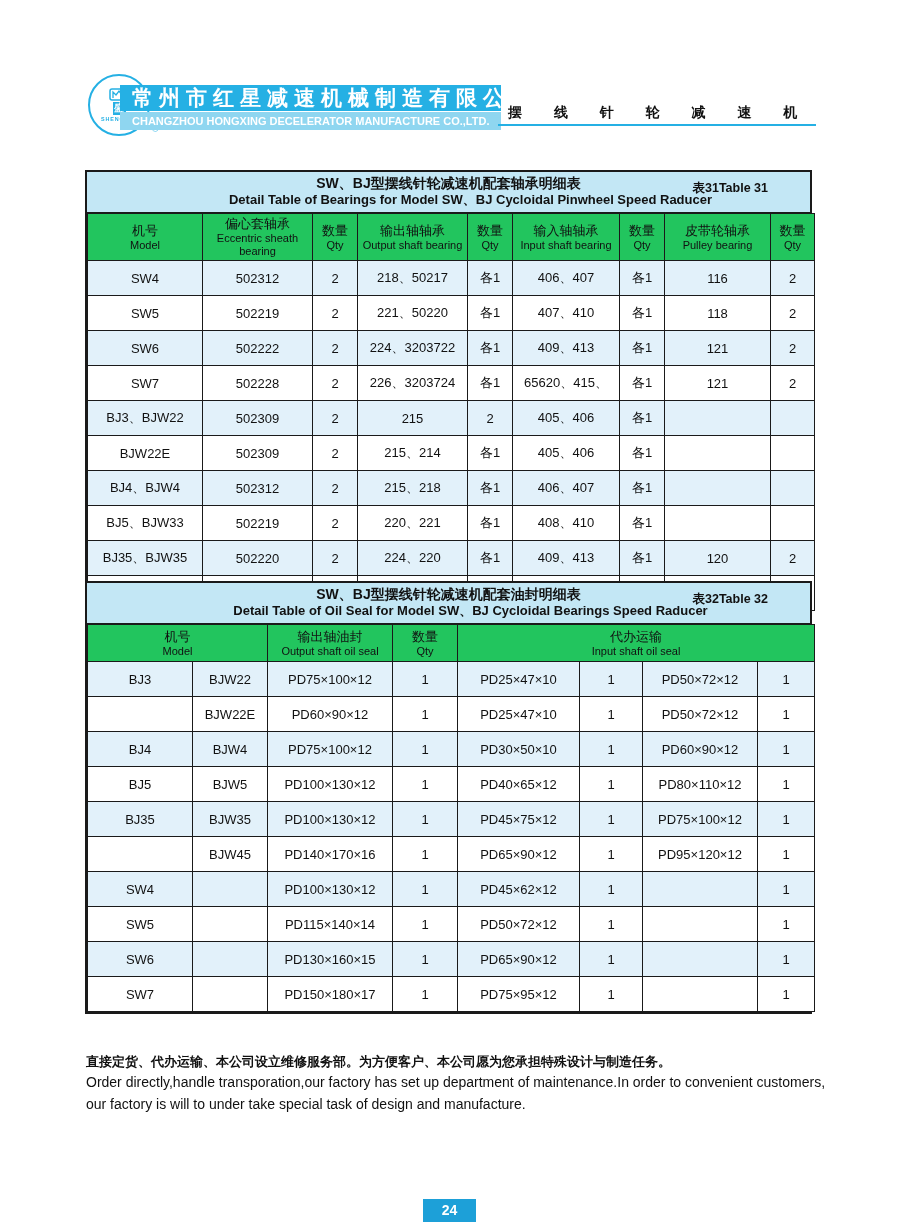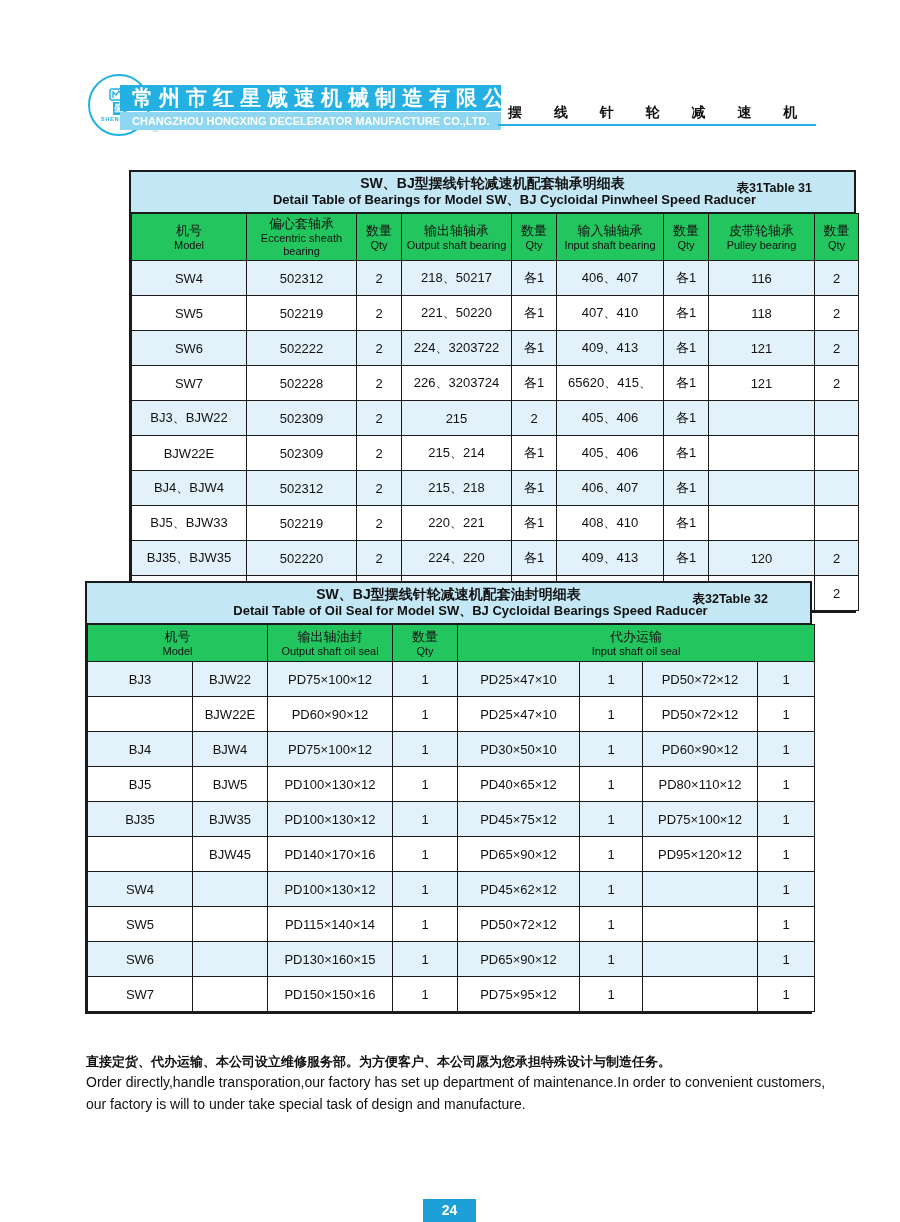--- a/index.html
+++ b/index.html
@@ -36,21 +36,21 @@
   .tbl-title .t-zh{font-size:14px;font-weight:600;line-height:17px;}
   .tbl-title .t-en{font-size:13px;font-weight:600;line-height:16px;padding-left:44px;}
   .tbl-no{position:absolute;right:42px;top:8px;font-size:12.5px;font-weight:600;}
   table{border-collapse:collapse;width:100%;table-layout:fixed;}
   th,td{border:1px solid var(--border-dark);text-align:center;vertical-align:middle;overflow:hidden;}
   thead th{background:#22c55e;font-weight:normal;padding:2px 1px;height:37px;}
   thead .h-zh{font-size:13px;line-height:16px;}
   thead .h-en{font-size:11px;line-height:13px;}
   tbody td{height:35px;font-size:13px;background:#fff;}
   tbody tr:nth-child(odd) td{background:var(--row-alt-bg);}
-  #table31{top:170px;margin-left:44px;}
+  #table31{top:170px;}
   #table32{top:581px;}
 
   
   .foot-zh{position:absolute;left:86px;top:1053px;width:740px;font-size:13px;font-weight:600;}
   .foot-en1{position:absolute;left:86px;top:1074px;width:760px;font-size:14px;}
   .foot-en2{position:absolute;left:86px;top:1096px;width:760px;font-size:14px;}
   .page-num{position:absolute;left:423px;top:1199px;width:53px;height:23px;background:var(--page-box-bg);
     color:#fff;font-size:14px;font-weight:600;text-align:center;line-height:23px;}
 </style>
 </head>
@@ -372,21 +372,21 @@
             <td>PD130×160×15</td>
             <td>1</td>
             <td>PD65×90×12</td>
             <td>1</td>
             <td></td>
             <td>1</td>
           </tr>
           <tr>
             <td>SW7</td>
             <td></td>
-            <td>PD150×150×16</td>
+            <td>PD150×180×17</td>
             <td>1</td>
             <td>PD75×95×12</td>
             <td>1</td>
             <td></td>
             <td>1</td>
           </tr>
         </tbody>
     </table>
   </div>
 

